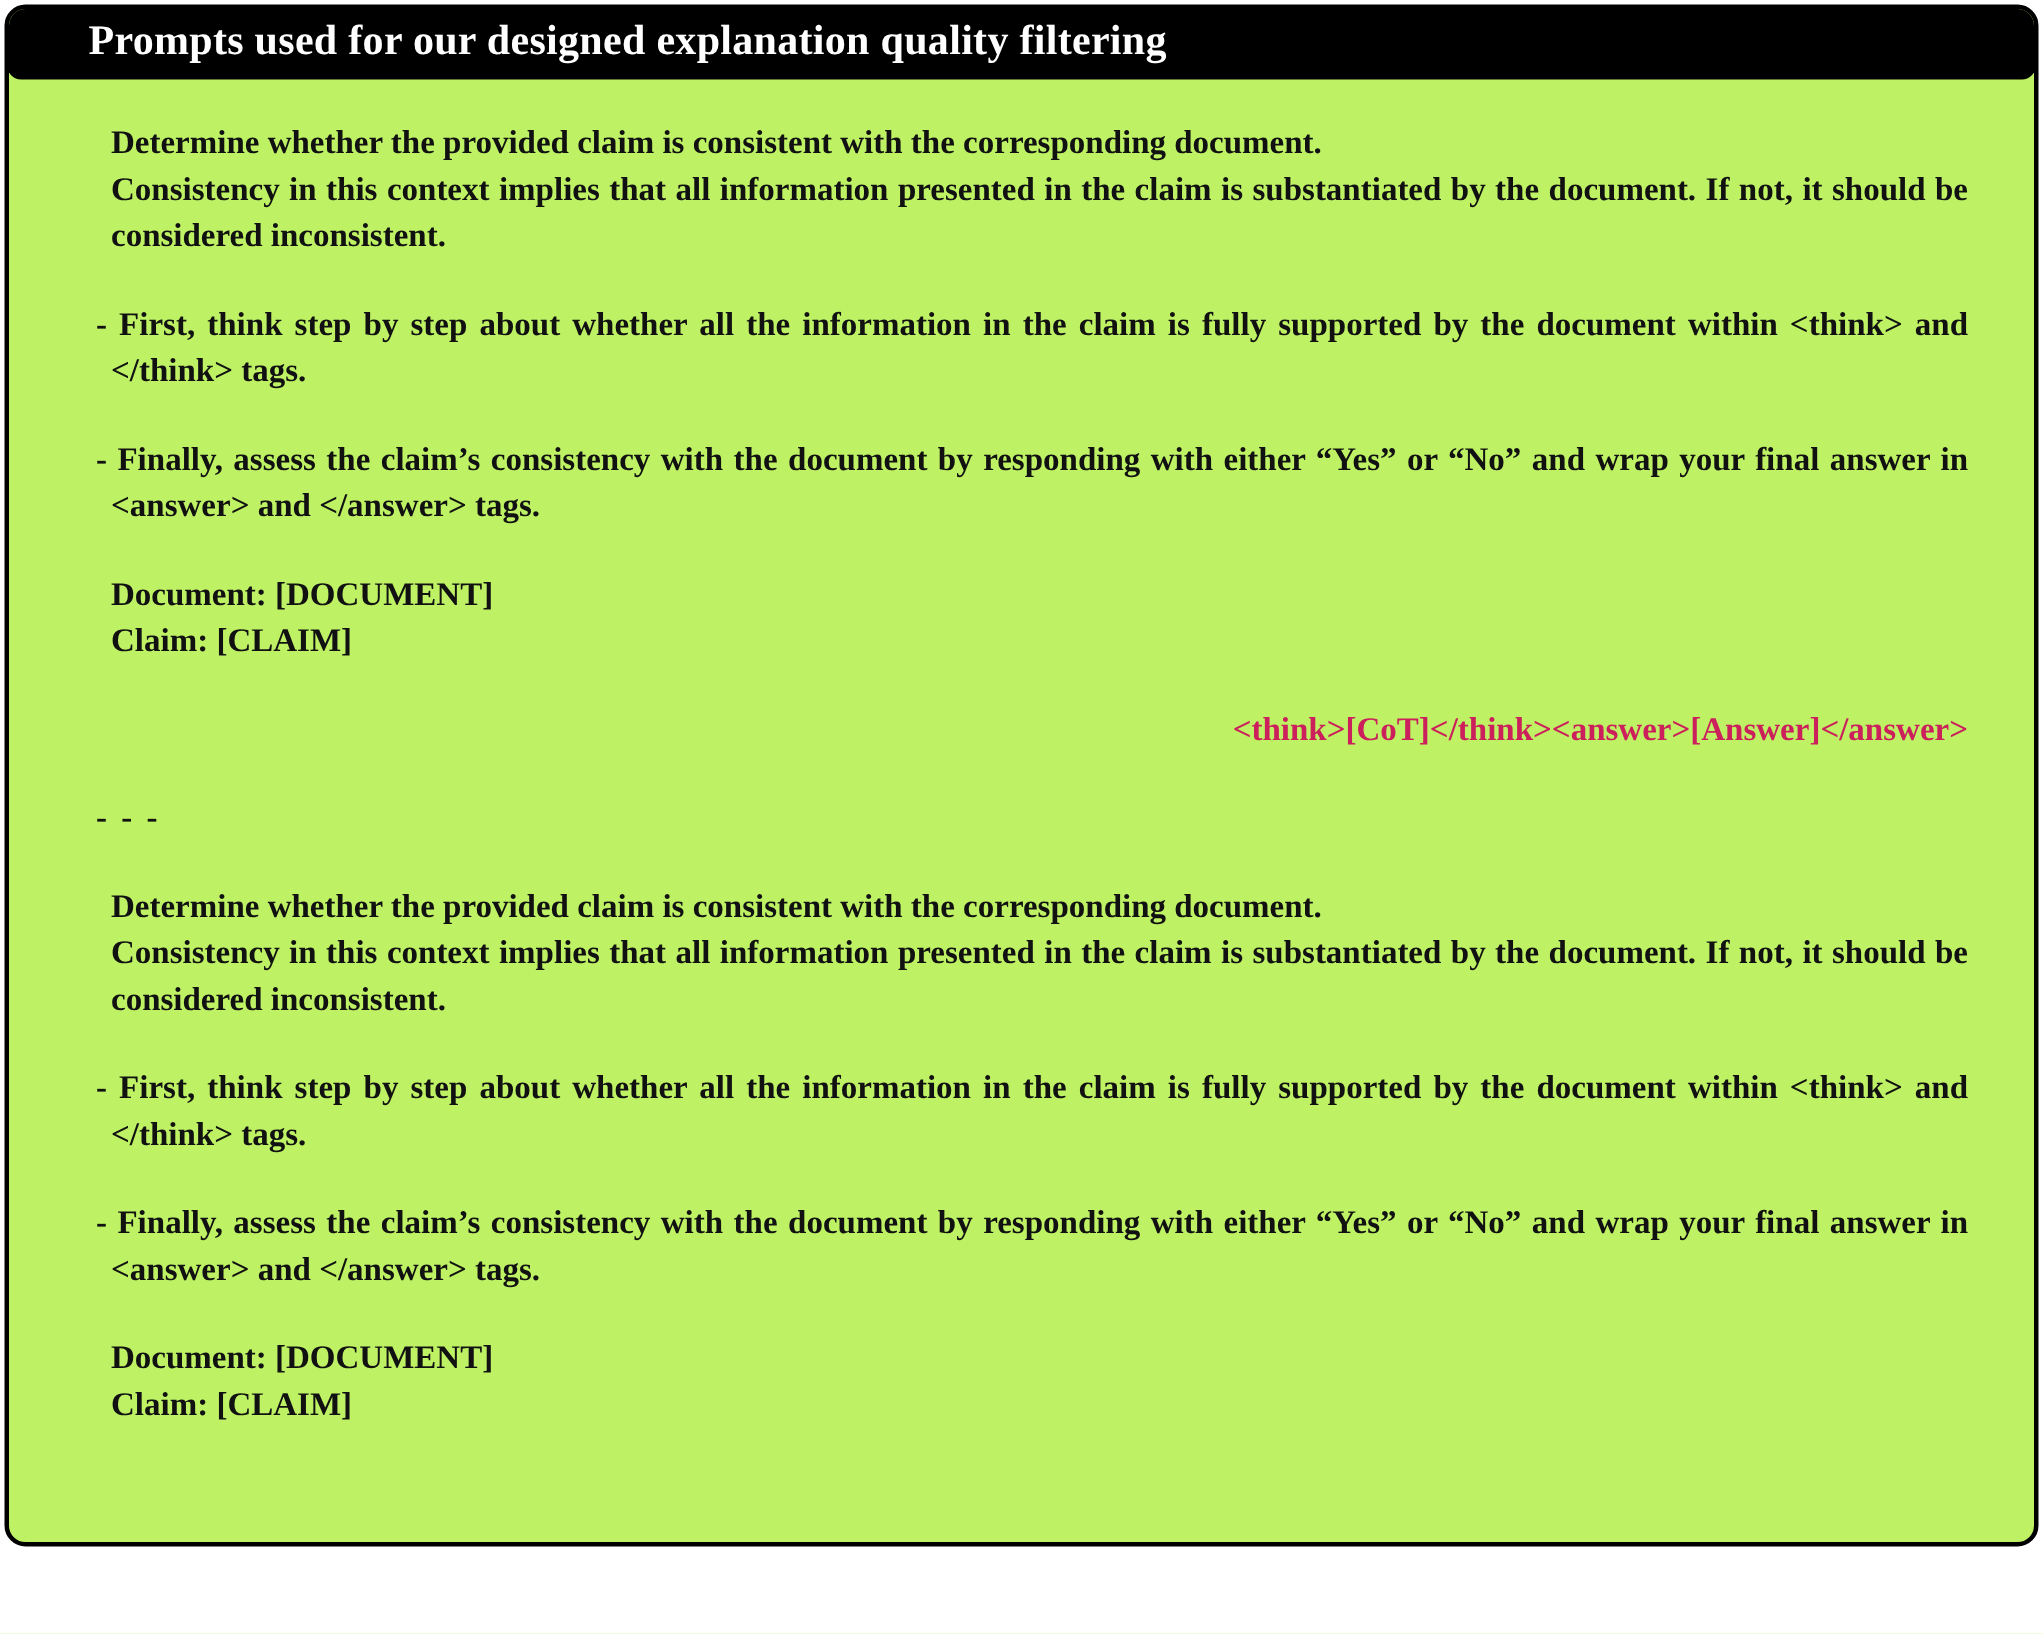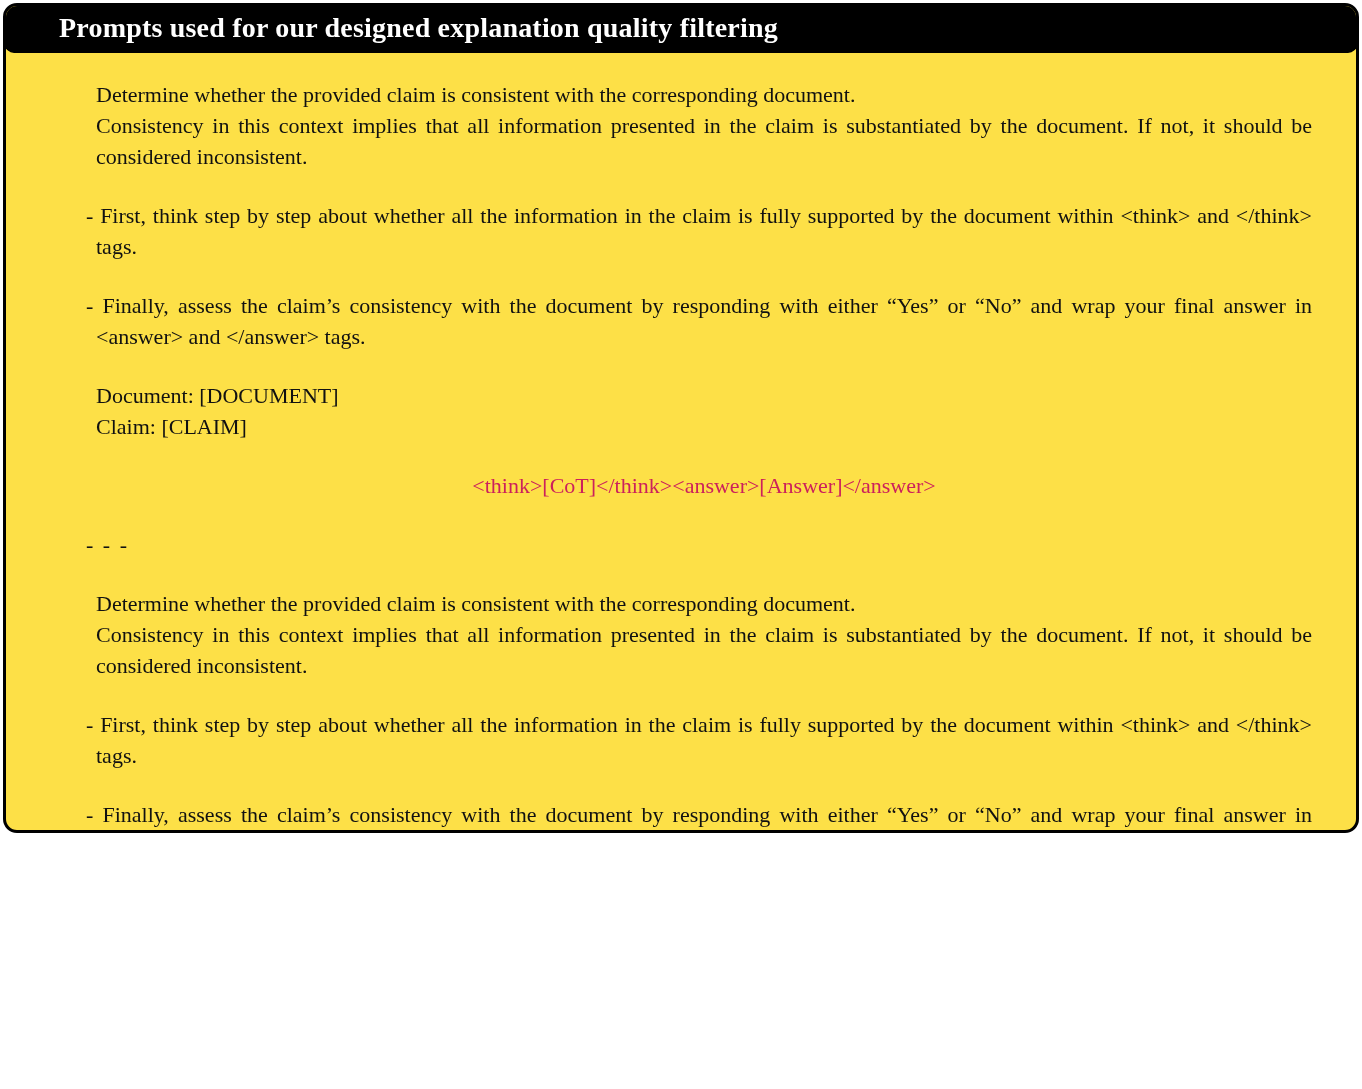--- a/index.html
+++ b/index.html
@@ -12,54 +12,55 @@
     width: 1362px;
     height: 1089px;
     position: relative;
     overflow: hidden;
   }
   .figure {
     position: absolute;
     left: 3px;
     top: 3px;
     width: 1356px;
-    height: 830px;
+    height: 1028px;
     box-sizing: border-box;
     border: 3px solid #000000;
     border-radius: 14px;
-    background: #fde047;
+    background: #bef264;
     overflow: hidden;
   }
   .header {
     background: #000000;
     color: #ffffff;
     border-radius: 9px;
     margin: -1px -1px 0 -1px;
     padding: 7px 20px 9px 54px;
     font-size: 28px;
     font-weight: bold;
     letter-spacing: 0.2px;
   }
   .content {
-    padding: 26px 44px 0 90px;
+    padding: 26px 44px 0 68px;
     font-size: 22px;
     line-height: 31px;
     color: #111111;
     text-align: justify;
+    font-weight: bold;
   }
   .content p, .content section {
     margin: 0 0 28px 0;
   }
   .step {
     
     text-indent: -10px;
   }
   .output {
     color: #cc205c;
-    text-align: center;
+    text-align: right;
     margin-left: -10px;
   }
   .separator {
     letter-spacing: 2px;
   }
 </style>
 </head>
 <body>
 
 <div class="figure">

